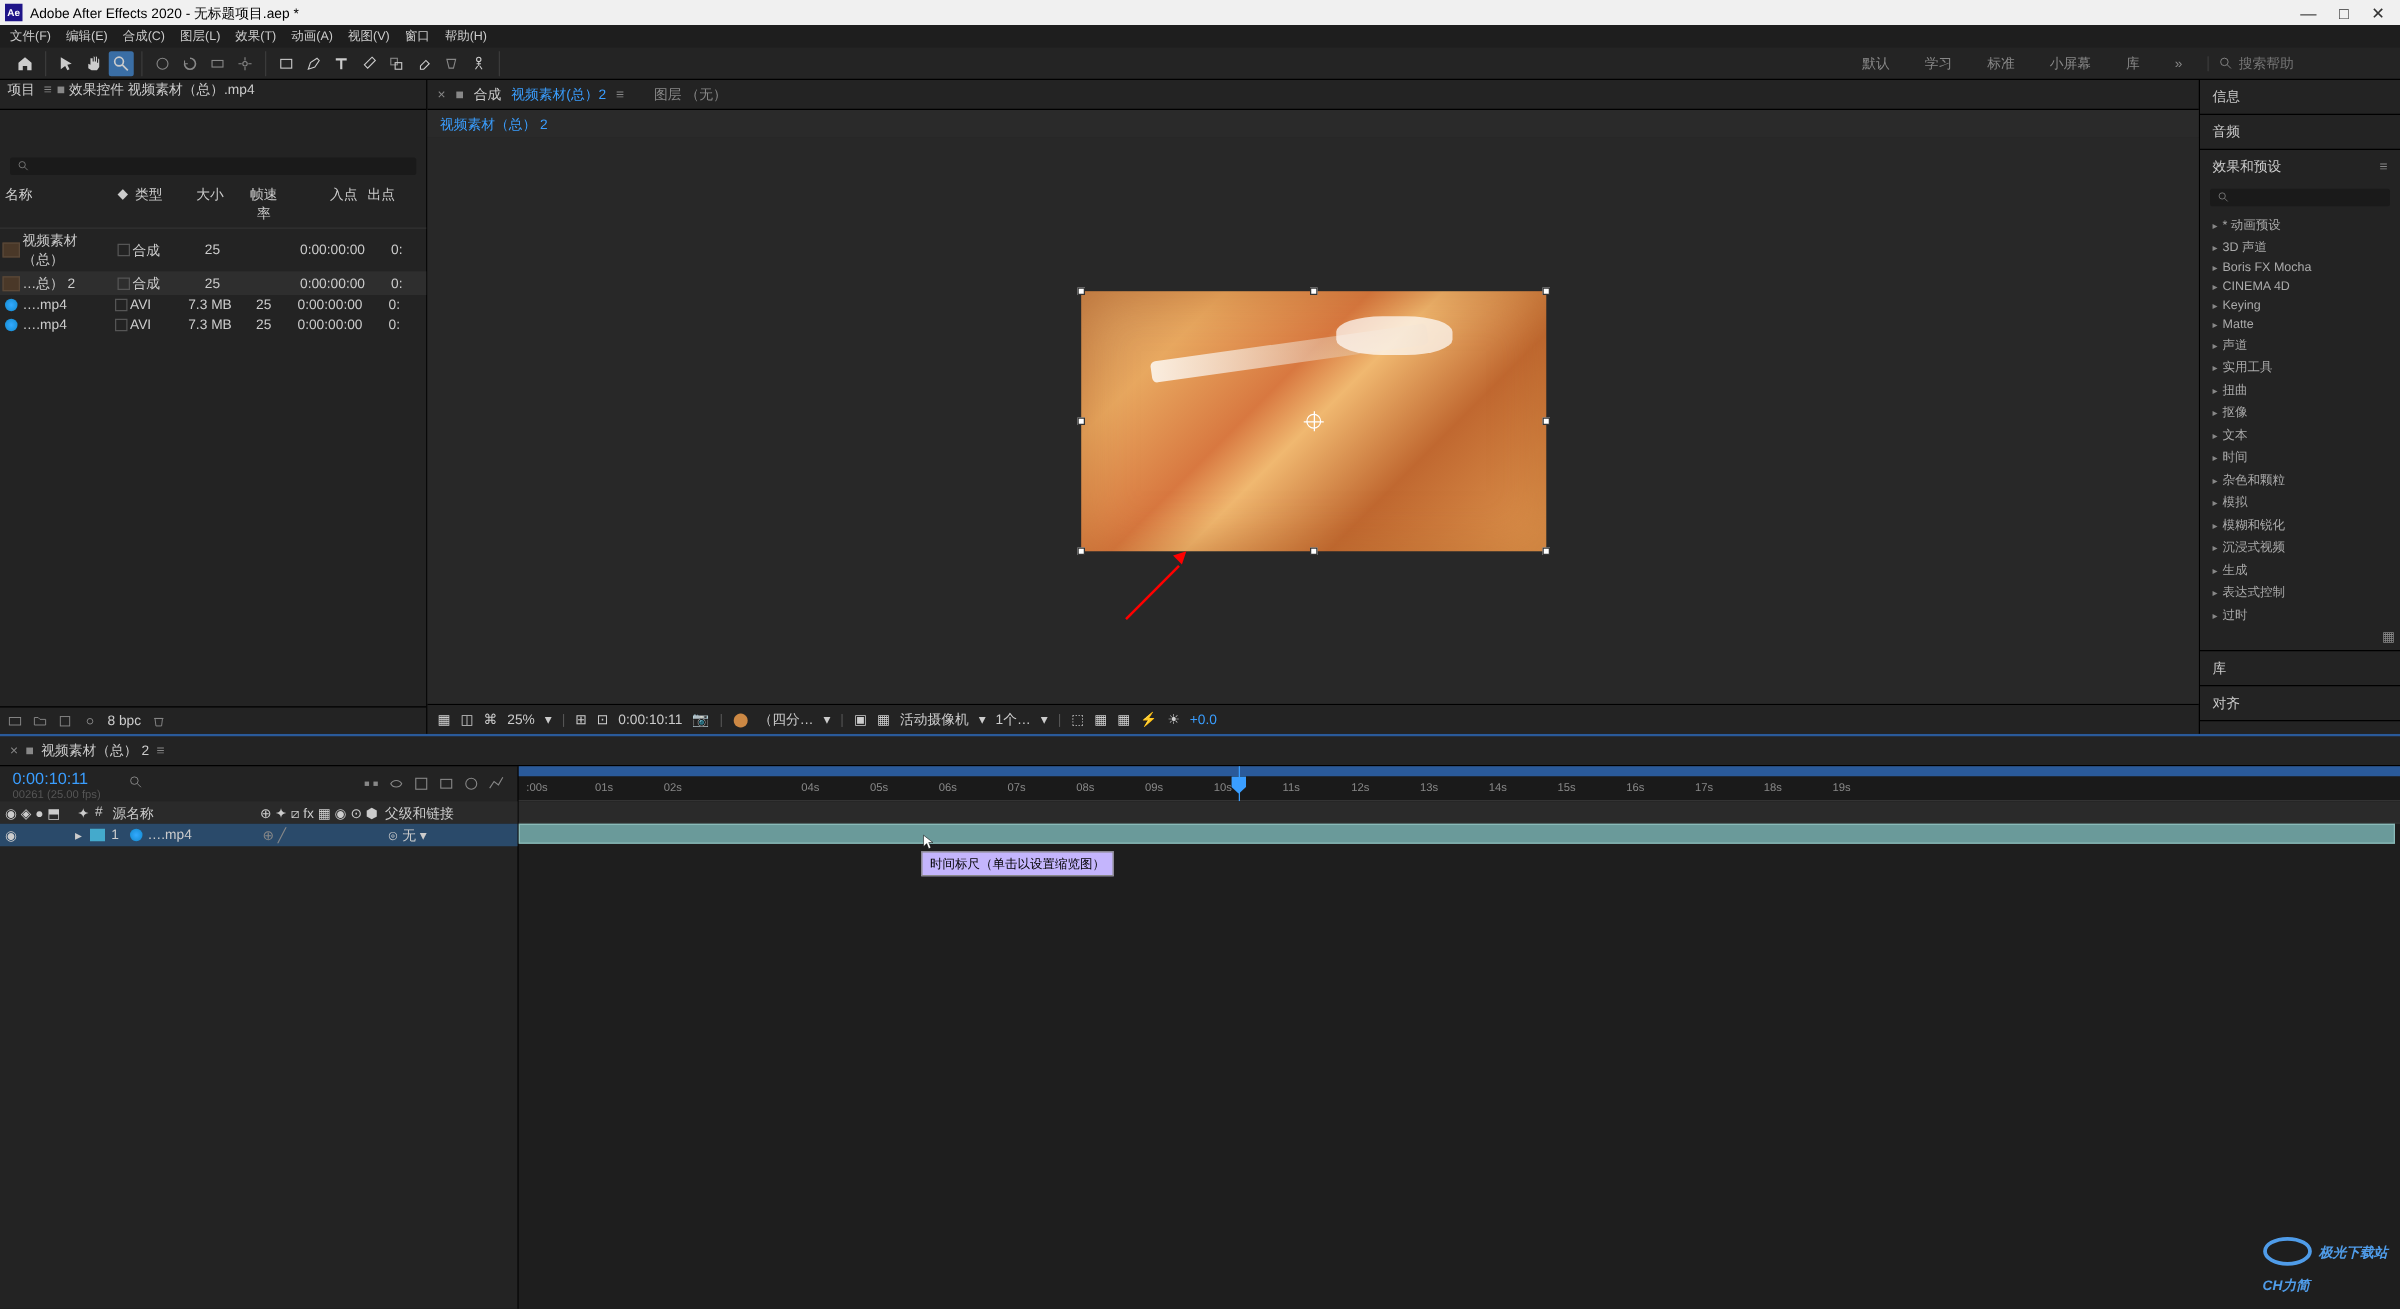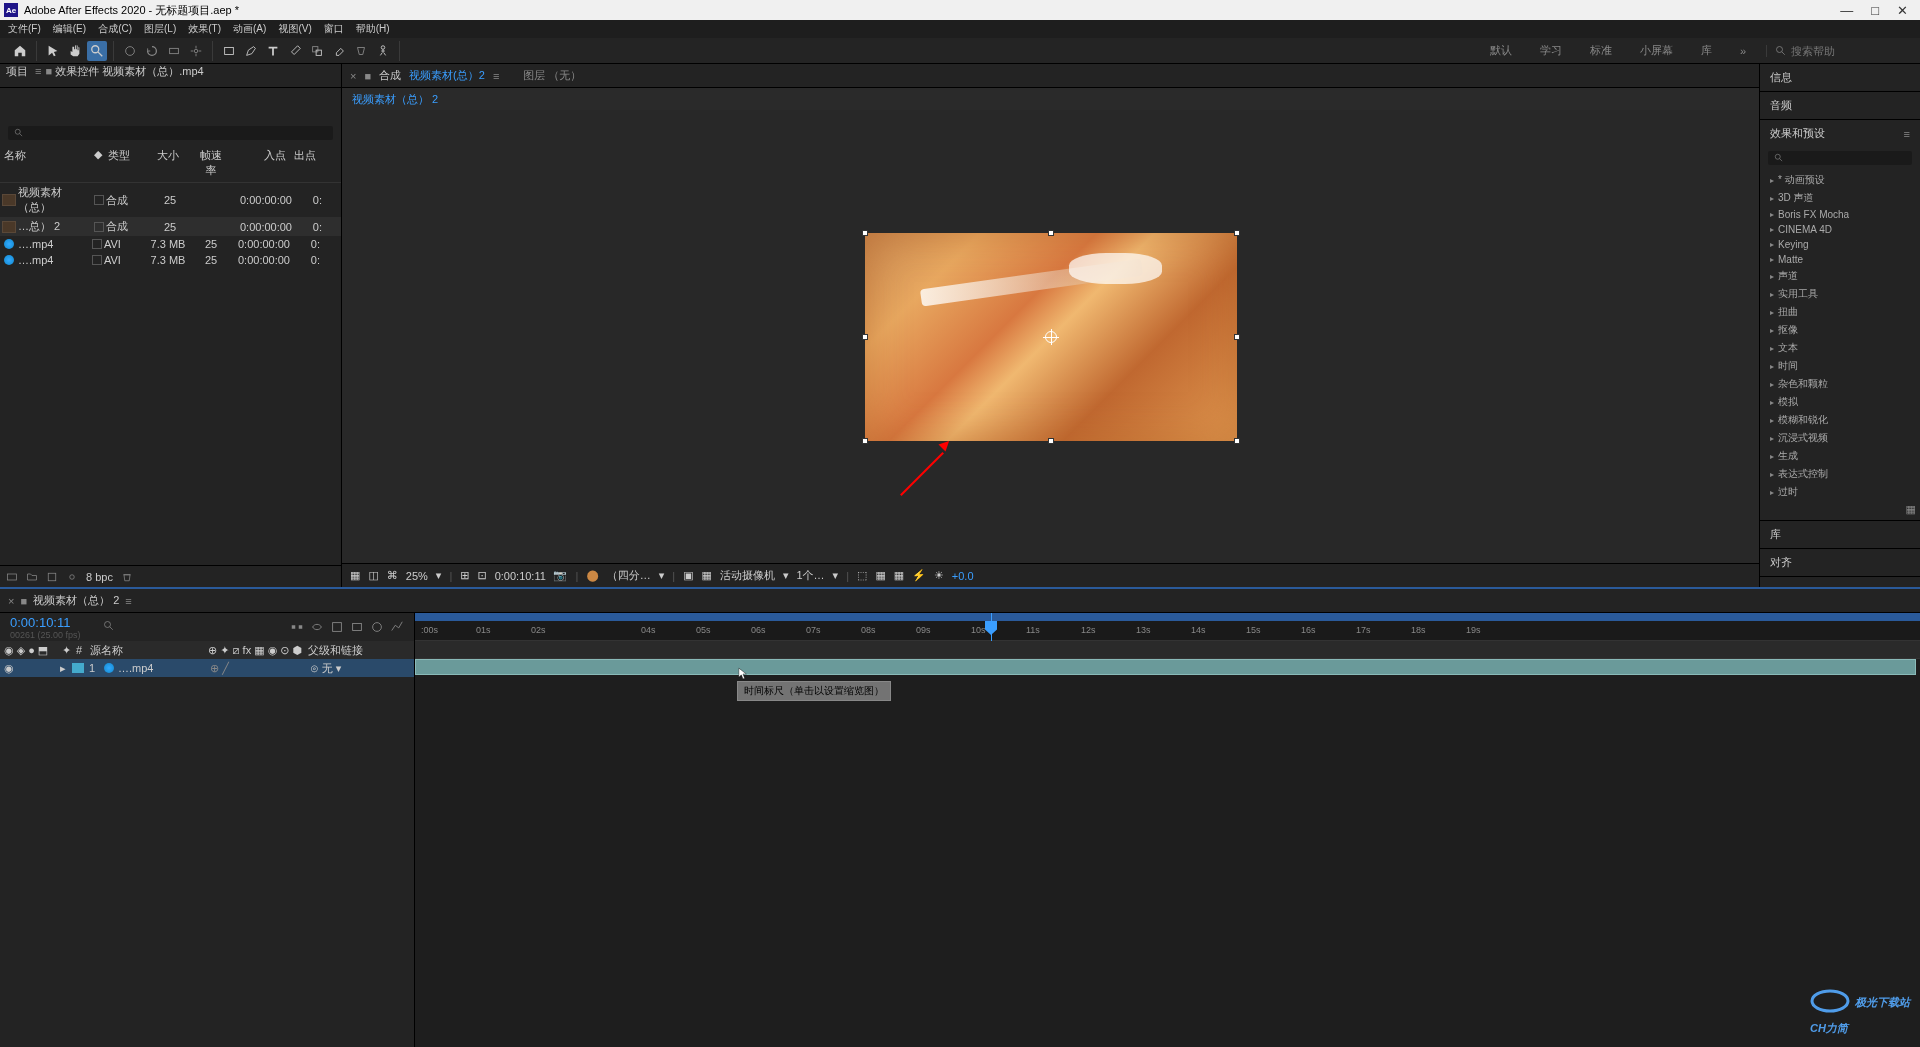--- a/index.html
+++ b/index.html
@@ -101,21 +101,21 @@
 .tl-right{flex:1;display:flex;flex-direction:column;position:relative}
 .tl-ruler{height:28px;background:#1a1a1a;position:relative;border-bottom:1px solid #333}
 .tl-workarea{position:absolute;top:0;left:0;right:0;height:8px;background:#2a5a9a}
 .tl-ticks{position:absolute;top:8px;left:0;right:0;height:20px;display:flex}
 .tl-tick{position:absolute;font-size:9px;color:#888;top:4px}
 .tl-playhead{position:absolute;top:8px;width:12px;height:14px;background:#3a9eff;clip-path:polygon(0 0,100% 0,100% 60%,50% 100%,0 60%)}
 .tl-playhead-line{position:absolute;top:0;width:1px;height:460px;background:#3a9eff}
 .tl-track-area{flex:1;background:#1e1e1e;position:relative}
 .tl-track-header{height:18px;background:#2a2a2a;border-bottom:1px solid #333}
 .tl-clip{position:absolute;top:18px;left:0;right:4px;height:16px;background:#6a9a9a;border:1px solid #8abab8}
-.tooltip{position:absolute;top:40px;left:322px;background:#737373;color:#000;padding:2px 6px;font-size:10px;border:1px solid #888;z-index:10}
+.tooltip{position:absolute;top:40px;left:322px;background:#c4b5fd;color:#000;padding:2px 6px;font-size:10px;border:1px solid #888;z-index:10}
 .cursor{position:absolute;top:26px;left:323px;width:10px;height:14px;z-index:11}
 .watermark{position:absolute;right:10px;bottom:10px;color:#5af;font-size:18px;font-style:italic;opacity:0.9;font-weight:bold}
 </style>
 </head>
 <body>
 
 <div class="titlebar">
   <div class="ae-icon">Ae</div>
   <div class="title">Adobe After Effects 2020 - 无标题项目.aep *</div>
   <div class="winbtns">

